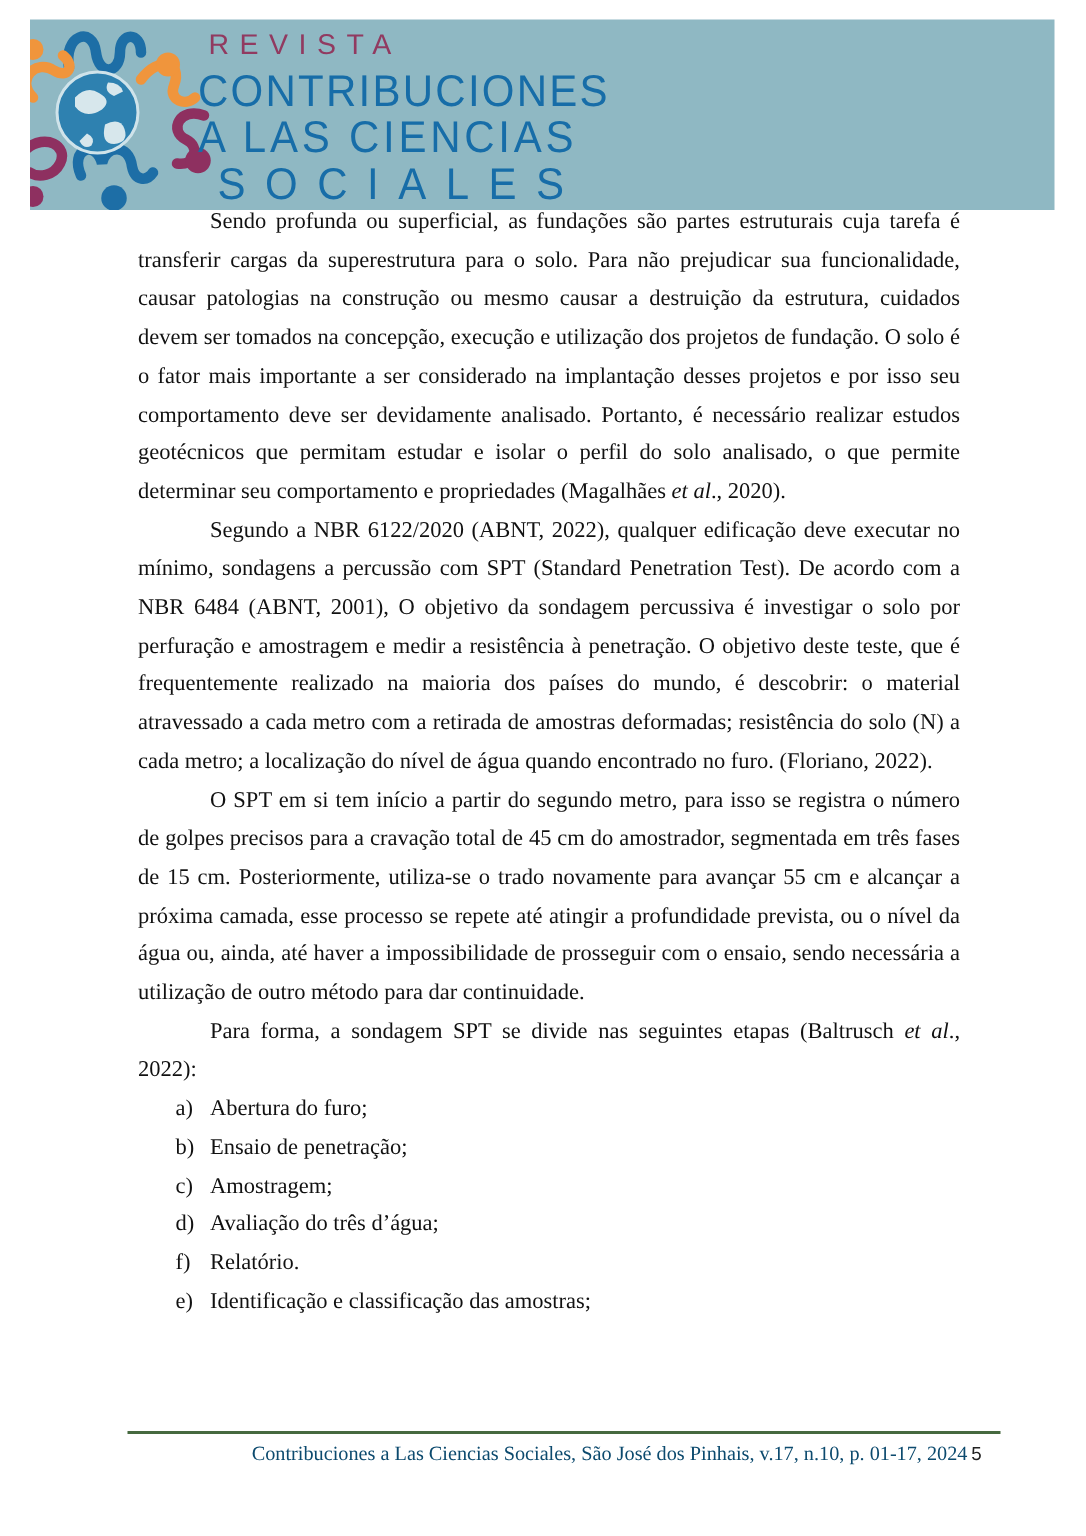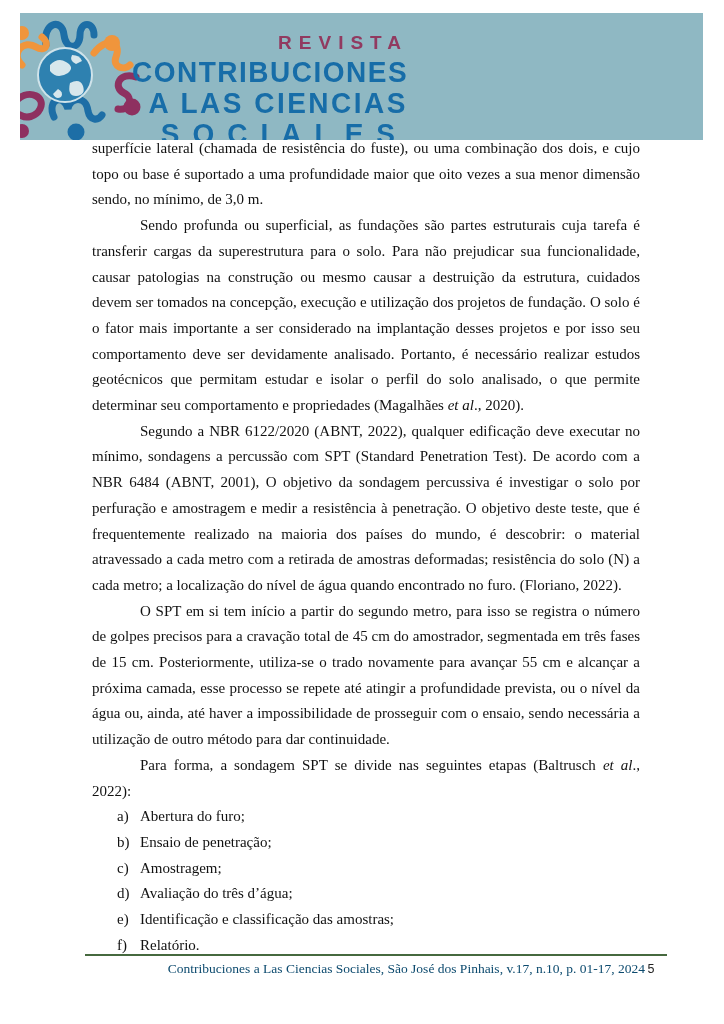--- a/index.html
+++ b/index.html
@@ -13,24 +13,24 @@
   }
   
   .banner{
     position:absolute;left:20px;top:13px;
     width:683px;height:127px;
     background:var(--banner-bg,#8fb8c3);
     overflow:hidden;
   }
   .logo{position:absolute;left:0;top:0;width:122px;height:127px;}
   .titles{
-    position:absolute;left:112px;top:16px;width:276px;
-    text-align:right;
+    position:absolute;left:112px;top:4px;width:276px;
+    text-align:left;
     font-family:"Liberation Sans", sans-serif;
-    font-weight:bold;
+    font-weight:normal;
   }
   .t-revista{
     font-size:19px;line-height:27px;
     letter-spacing:7px;text-indent:7px;
     color:var(--title-maroon,#913a60);
   }
   .t-main{
     color:var(--title-blue,#176da8);
     font-size:28px;line-height:31px;
     transform:scaleY(1.06);transform-origin:top center;
@@ -104,37 +104,36 @@
     </div>
     <div class="titles">
       <div class="t-revista">REVISTA</div>
       <div class="t-main t-contribuciones">CONTRIBUCIONES</div>
       <div class="t-main t-ciencias">A LAS CIENCIAS</div>
       <div class="t-main t-sociales">SOCIALES</div>
     </div>
   </header>
 
   <main class="bodytext">
-    <p class="continuation">superfície lateral (chamada de resistência do fuste), ou uma combinação dos dois, e cujo topo ou base é suportado a uma profundidade maior que oito vezes a sua menor dimensão sendo, no mínimo, de 3,0 m.</p>
 
     <p><span>Sendo profunda ou superficial, as fundações são partes estruturais cuja tarefa é transferir cargas da superestrutura para o solo. Para não prejudicar sua funcionalidade, causar patologias na construção ou mesmo causar a destruição da estrutura, cuidados devem ser tomados na concepção, execução e utilização dos projetos de fundação. O solo é o fator mais importante a ser considerado na implantação desses projetos e por isso seu comportamento deve ser devidamente analisado. Portanto, é necessário realizar estudos geotécnicos que permitam estudar e isolar o perfil do solo analisado, o que permite determinar seu comportamento e propriedades (Magalhães </span><em class="etal">et al</em><span>., 2020).</span></p>
 
     <p>Segundo a NBR 6122/2020 (ABNT, 2022), qualquer edificação deve executar no mínimo, sondagens a percussão com SPT (Standard Penetration Test). De acordo com a NBR 6484 (ABNT, 2001), O objetivo da sondagem percussiva é investigar o solo por perfuração e amostragem e medir a resistência à penetração. O objetivo deste teste, que é frequentemente realizado na maioria dos países do mundo, é descobrir: o material atravessado a cada metro com a retirada de amostras deformadas; resistência do solo (N) a cada metro; a localização do nível de água quando encontrado no furo. (Floriano, 2022).</p>
 
     <p>O SPT em si tem início a partir do segundo metro, para isso se registra o número de golpes precisos para a cravação total de 45 cm do amostrador, segmentada em três fases de 15 cm. Posteriormente, utiliza-se o trado novamente para avançar 55 cm e alcançar a próxima camada, esse processo se repete até atingir a profundidade prevista, ou o nível da água ou, ainda, até haver a impossibilidade de prosseguir com o ensaio, sendo necessária a utilização de outro método para dar continuidade.</p>
 
     <p><span>Para forma, a sondagem SPT se divide nas seguintes etapas (Baltrusch </span><em class="etal">et al</em><span>., 2022):</span></p>
 
     <ol class="steps">
       <li class="step"><span class="marker">a)</span><span>Abertura do furo;</span></li>
       <li class="step"><span class="marker">b)</span><span>Ensaio de penetração;</span></li>
       <li class="step"><span class="marker">c)</span><span>Amostragem;</span></li>
       <li class="step"><span class="marker">d)</span><span>Avaliação do três d’água;</span></li>
+      <li class="step"><span class="marker">f)</span><span>Relatório.</span></li>
       <li class="step"><span class="marker">e)</span><span>Identificação e classificação das amostras;</span></li>
-      <li class="step"><span class="marker">f)</span><span>Relatório.</span></li>
     </ol>
   </main>
 
   <footer>
     <div class="footer-rule"></div>
     <div class="footer-citation">Contribuciones a Las Ciencias Sociales, São José dos Pinhais, v.17, n.10, p. 01-17, 2024</div>
     <div class="page-number">5</div>
   </footer>
 
 </div>

